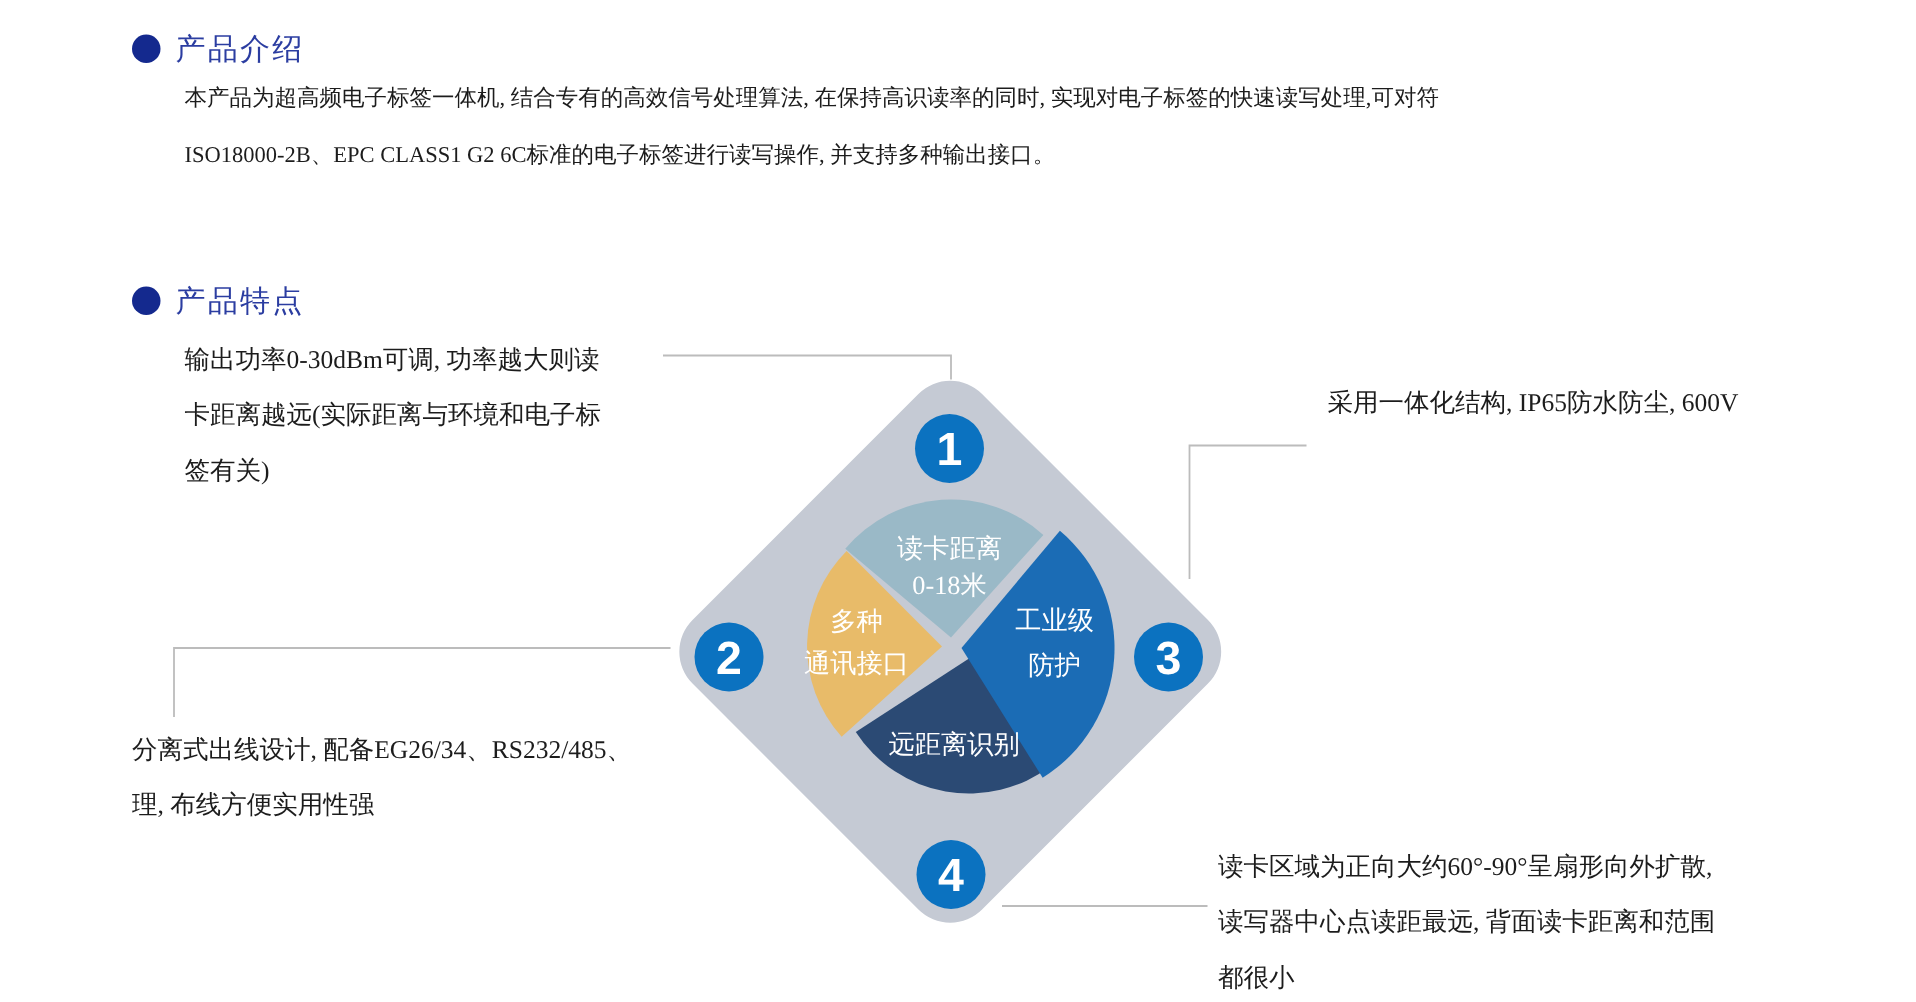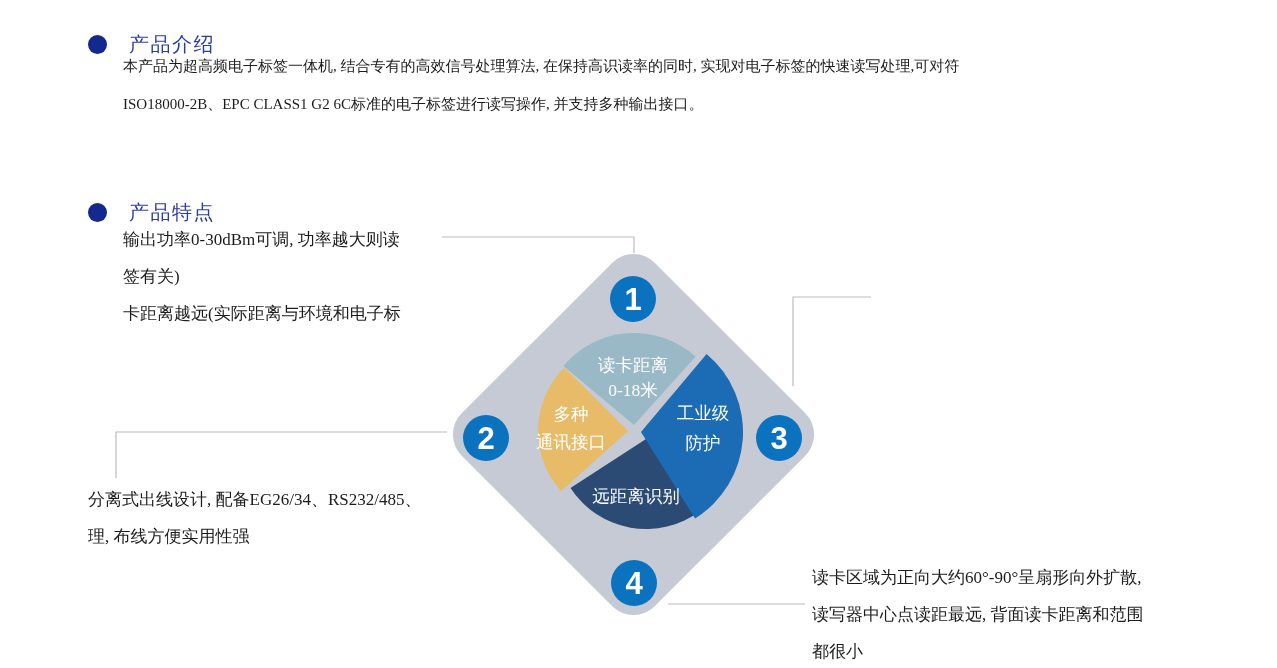--- a/index.html
+++ b/index.html
@@ -9,21 +9,21 @@
     font-family:"Liberation Serif","DejaVu Serif",serif;
     color:#1c1c1c;
   }
   .diagram-svg { position:absolute; left:0; top:0; }
   .heading {
     position:absolute; display:flex; align-items:center; gap:10px;
     font-family:"Liberation Sans","DejaVu Sans",sans-serif;
   }
   .bullet { width:19px; height:19px; border-radius:50%; background:#14298e; flex:0 0 auto; }
   .heading h2 {
-    margin:12px; font-size:20px; font-weight:500; color:#2b3da1; letter-spacing:1.5px;
+    margin:0; font-size:20px; font-weight:500; color:#2b3da1; letter-spacing:1.5px;
   }
   #h-intro { left:88px; top:19px; }
   #h-features { left:88px; top:187px;font-family:Liberation Serif, serif; }
   .para {
     position:absolute; left:123px; top:47px;
     font-size:15px; line-height:38px; white-space:nowrap;
   }
   .feature { position:absolute; font-size:17px; line-height:37px; white-space:nowrap; }
   #feature-1 { left:123px; top:221px; }
   #feature-2 { left:88px;  top:481px; }
@@ -88,30 +88,31 @@
     <div>ISO18000-2B、EPC CLASS1 G2 6C标准的电子标签进行读写操作, 并支持多种输出接口。</div>
   </div>
 
   <div class="heading" id="h-features">
     <span class="bullet"></span>
     <h2>产品特点</h2>
   </div>
 
   <div class="feature" id="feature-1">
     <div>输出功率0-30dBm可调, 功率越大则读</div>
+    <div>卡距离越远(实际距离与环境和电子标</div>
     <div>签有关)</div>
-    <div>卡距离越远(实际距离与环境和电子标</div>
   </div>
 
   <div class="feature" id="feature-2">
     <div>分离式出线设计, 配备EG26/34、RS232/485、</div>
     <div>理, 布线方便实用性强</div>
   </div>
 
   <div class="feature" id="feature-3">
+    <div>采用一体化结构, IP65防水防尘, 600V</div>
   </div>
 
   <div class="feature" id="feature-4">
     <div>读卡区域为正向大约60°-90°呈扇形向外扩散,</div>
     <div>读写器中心点读距最远, 背面读卡距离和范围</div>
     <div>都很小</div>
   </div>
 
 </div>
 

